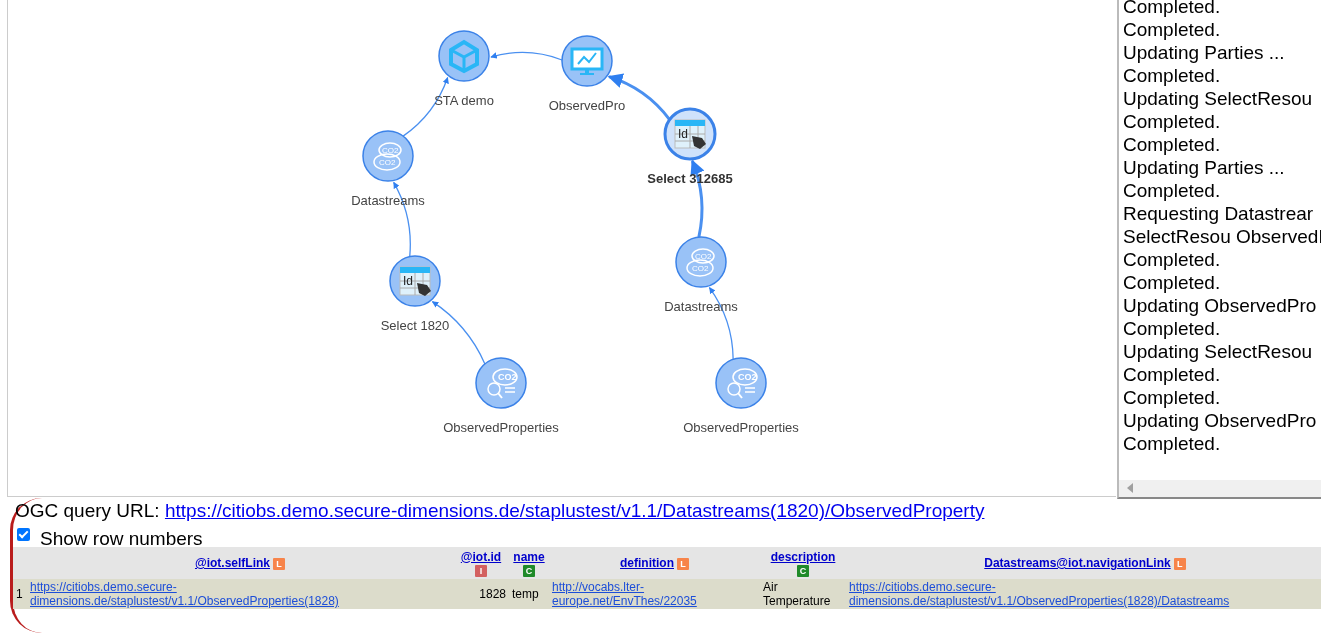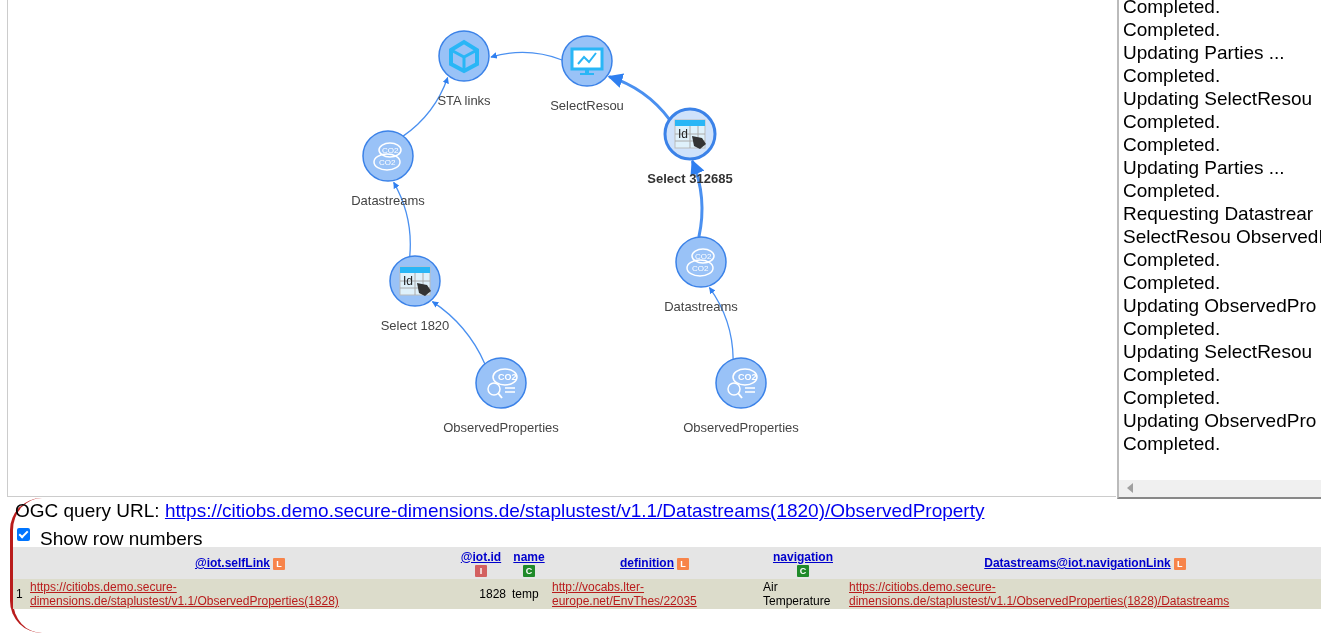--- a/index.html
+++ b/index.html
@@ -16,21 +16,21 @@
   #url-line{position:absolute;left:2px;top:2px;font-size:19px;line-height:22px;color:#000;white-space:nowrap;}
   #url-line a{color:#0000ee;text-decoration:underline;}
   #checks{position:absolute;left:4px;top:26px;font-size:19px;line-height:22px;white-space:nowrap;}
   .chk{display:inline-flex;margin-right:14px;}
   .chk .box{width:13px;height:13px;background:#0075ff;border-radius:2px;display:inline-block;margin-right:10px;position:relative;}
   .chk .box:after{content:"";position:absolute;left:4px;top:1px;width:3px;height:7px;border:solid #fff;border-width:0 2px 2px 0;transform:rotate(45deg);}
   table{position:absolute;left:0;top:49px;border-collapse:collapse;font-size:12px;width:1311px;}
   th{background:#e5e5e5;font-weight:bold;padding:1px 3px;height:30px;vertical-align:middle;text-align:center;}
   th a{color:#0000cc;text-decoration:underline;}
   td{background:#dcdccb;padding:1px 3px;height:28px;vertical-align:middle;line-height:14px;}
-  td a{color:#b91c1c;text-decoration:underline;}
+  td a{color:#1d4ed8;text-decoration:underline;}
   .badge{display:inline-block;width:12px;height:12px;line-height:12px;font-size:9px;color:#fff;text-align:center;border-radius:1px;font-weight:bold;vertical-align:middle;margin-left:3px;}
   .badge.L{background:#f7844a;}
   .badge.I{background:#d36060;}
   .badge.C{background:#1f8a2a;}
   .badge.block{display:block;margin:1px auto 0;}
 </style>
 </head>
 <body>
 
 <div id="graph">
@@ -110,22 +110,22 @@
         <g>
           <ellipse cx="737" cy="377" rx="12" ry="8" fill="none" stroke="#fff" stroke-width="1.5"></ellipse>
        <text x="730" y="380" font-size="9" fill="#fff" font-weight="bold" font-family="Liberation Sans, sans-serif">CO2</text>
        <circle cx="726" cy="389" r="6" fill="none" stroke="#fff" stroke-width="1.5"></circle>
        <line x1="730" y1="393" x2="734" y2="398" stroke="#fff" stroke-width="2"></line>
        <path d="M737,388 h10 M737,392 h10" stroke="#fff" stroke-width="1.5"></path>
         </g>
       </g>
   </svg>
   <div id="labels">
-      <div class="node-label" style="left: 456px; top: 93px;">STA links</div>
-      <div class="node-label" style="left: 579px; top: 98px;">SelectResou</div>
+      <div class="node-label" style="left: 456px; top: 93px;">STA demo</div>
+      <div class="node-label" style="left: 579px; top: 98px;">ObservedPro</div>
       <div class="node-label bold" style="left: 682px; top: 171px;">Select 312685</div>
       <div class="node-label" style="left: 380px; top: 193px;">Datastreams</div>
       <div class="node-label" style="left: 407px; top: 318px;">Select 1820</div>
       <div class="node-label" style="left: 493px; top: 420px;">ObservedProperties</div>
       <div class="node-label" style="left: 693px; top: 299px;">Datastreams</div>
       <div class="node-label" style="left: 733px; top: 420px;">ObservedProperties</div>
     </div>
 </div>
 
 <div id="log">
@@ -167,21 +167,21 @@
     </label>
   </div>
   <table>
     <thead>
       <tr>
         <th style="width:8px"></th>
         <th style="width:420px"><a href="#">@iot.selfLink</a><span class="badge L">L</span></th>
         <th style="width:50px"><a href="#">@iot.id</a><span class="badge I block">I</span></th>
         <th style="width:34px"><a href="#">name</a><span class="badge C block">C</span></th>
         <th style="width:205px"><a href="#">definition</a><span class="badge L">L</span></th>
-        <th style="width:80px"><a href="#">navigation</a><span class="badge C block">C</span></th>
+        <th style="width:80px"><a href="#">description</a><span class="badge C block">C</span></th>
         <th><a href="#">Datastreams@iot.navigationLink</a><span class="badge L">L</span></th>
       </tr>
     </thead>
     <tbody>
       <tr>
         <td>1</td>
         <td><a href="#"><span>https://citiobs.demo.secure-</span><br><span>dimensions.de/staplustest/v1.1/ObservedProperties(1828)</span></a></td>
         <td style="text-align:right">1828</td>
         <td>temp</td>
         <td><a href="#"><span>http://vocabs.lter-</span><br><span>europe.net/EnvThes/22035</span></a></td>

